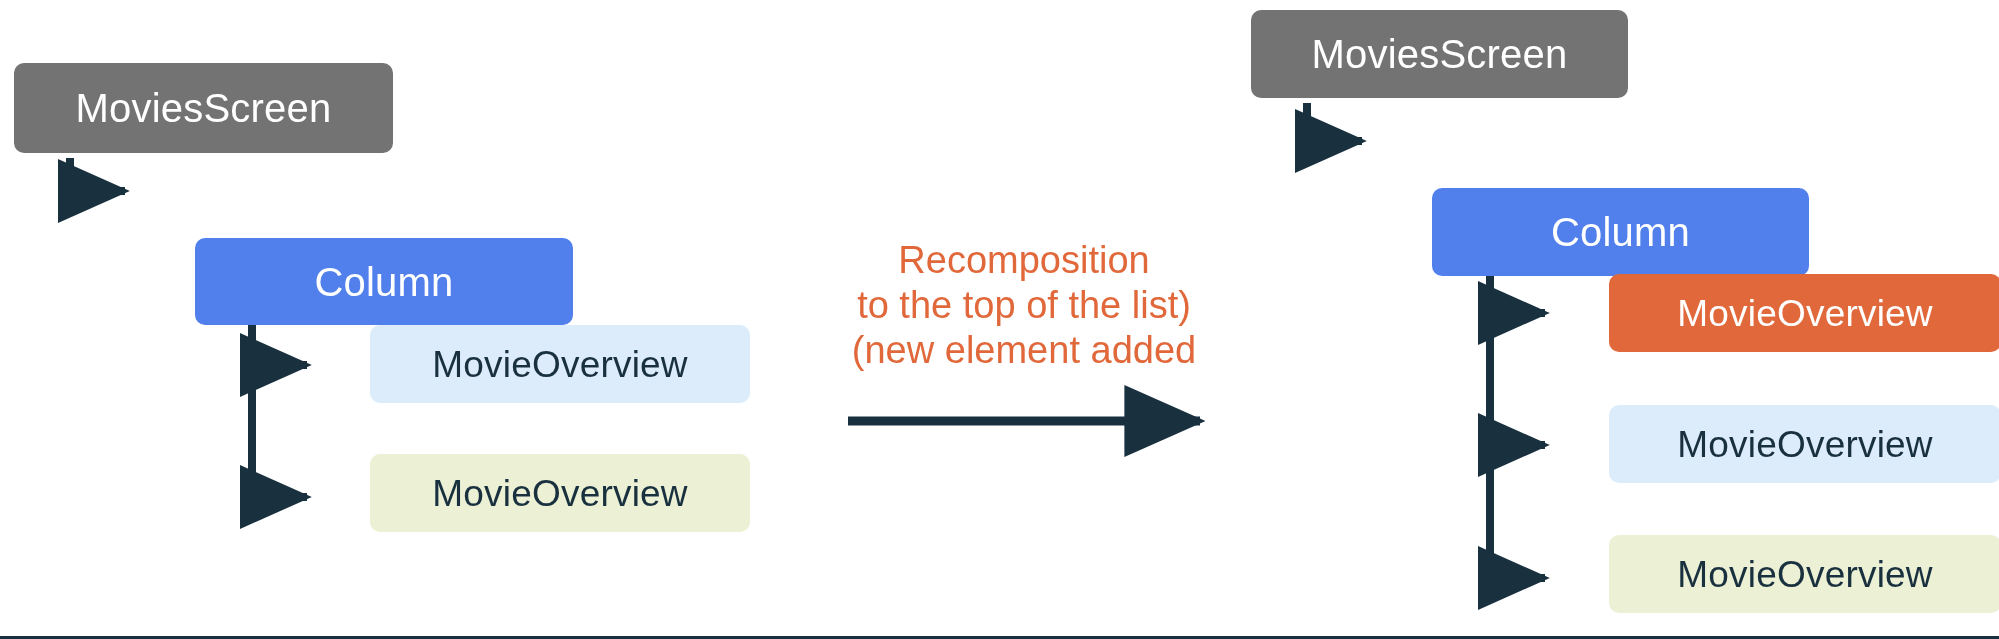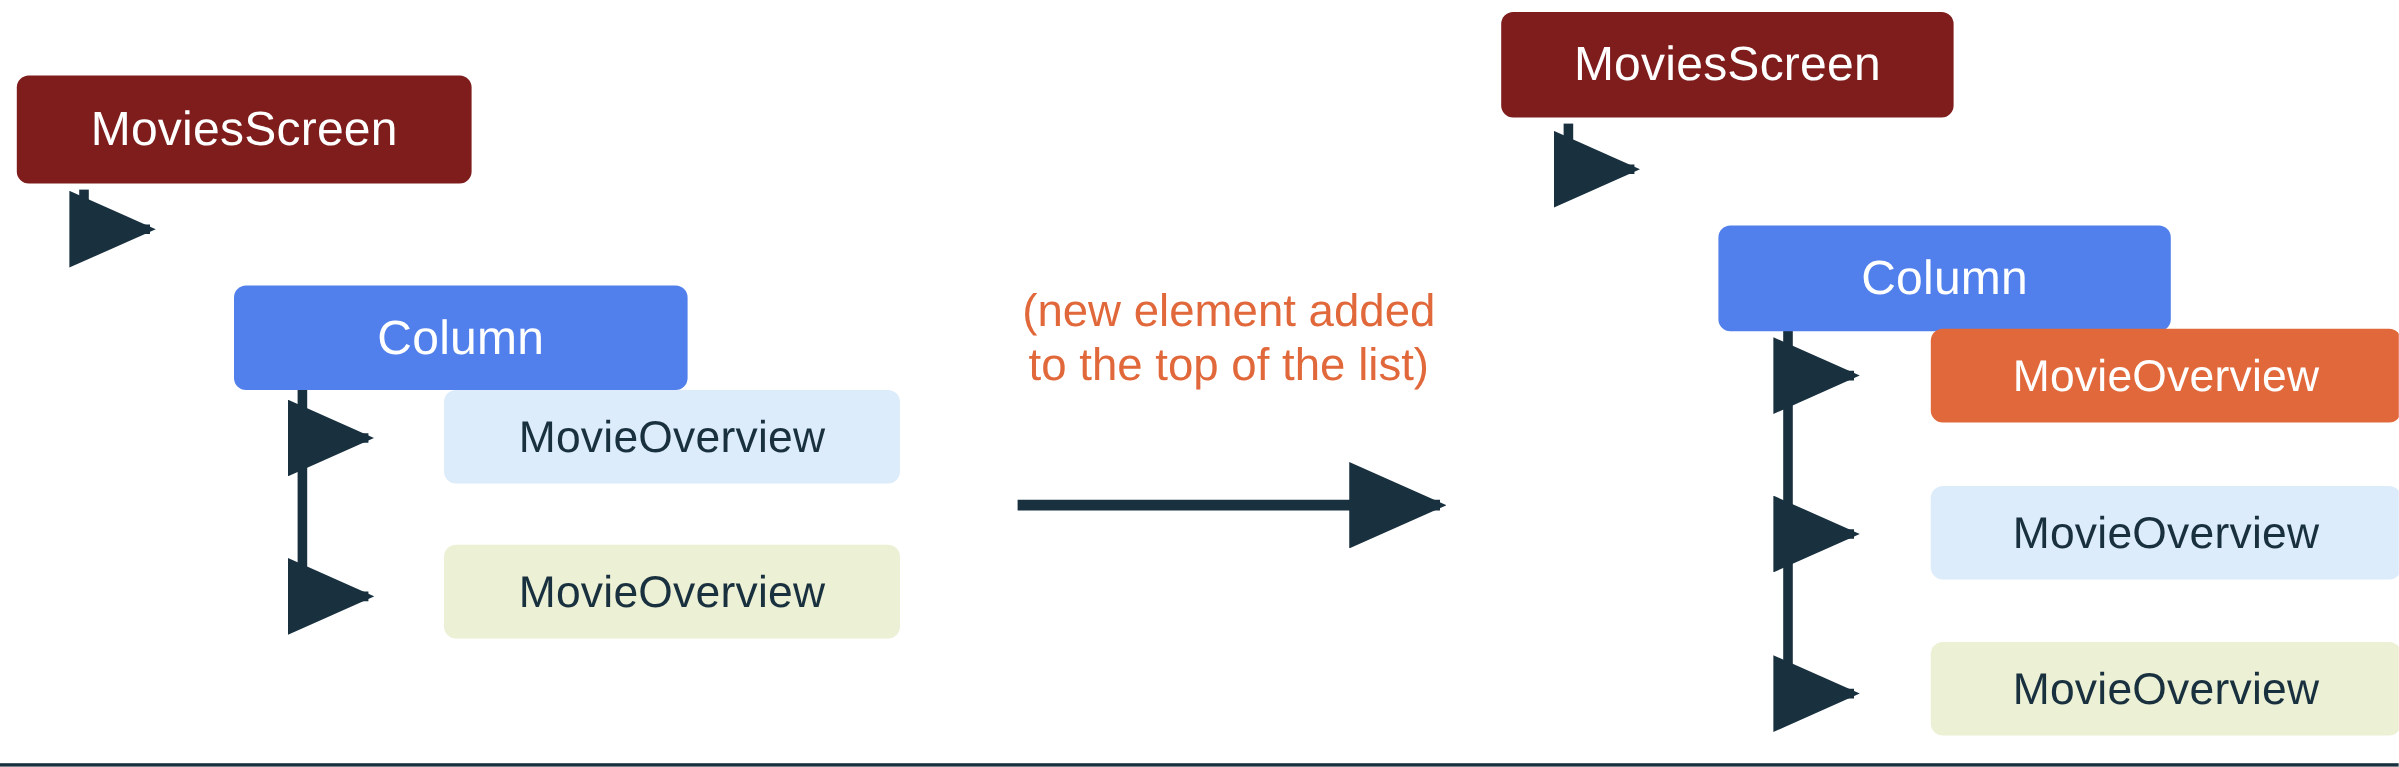--- a/index.html
+++ b/index.html
@@ -29,21 +29,21 @@
     justify-content: center;
     box-sizing: border-box;
     white-space: nowrap;
     letter-spacing: 0.2px;
   }
   .node-label {
     display: block;
     line-height: 1;
   }
   .n-green {
-    background: #7f1d1d;
+    background: #737373;
     color: #ffffff;
   }
   .n-blue {
     background: #5180ec;
     color: #ffffff;
     margin-top: 46px;
   }
   .n-lightblue {
     background: #dcecfa;
     color: #19303f;
@@ -123,22 +123,23 @@
 
   <div class="node n-lightblue" style="left:370px; top:325px; width:380px; height:78px; font-size:37px;">
     <span class="node-label">MovieOverview</span>
   </div>
 
   <div class="node n-cream" style="left:370px; top:454px; width:380px; height:78px; font-size:37px;">
     <span class="node-label">MovieOverview</span>
   </div>
 
   <div class="caption" style="left:848px; top:238px; width:352px; font-size:38px;">
+    <div>Recomposition</div>
+    <div>to the top of the list)</div>
     <div>(new element added</div>
-    <div>to the top of the list)</div>
   </div>
 
   <div class="node n-green" style="left:1251px; top:10px; width:377px; height:88px; font-size:40px;">
     <span class="node-label">MoviesScreen</span>
   </div>
 
   <div class="node n-blue" style="left:1432px; top:142px; width:377px; height:88px; font-size:40px;">
     <span class="node-label">Column</span>
   </div>
 

